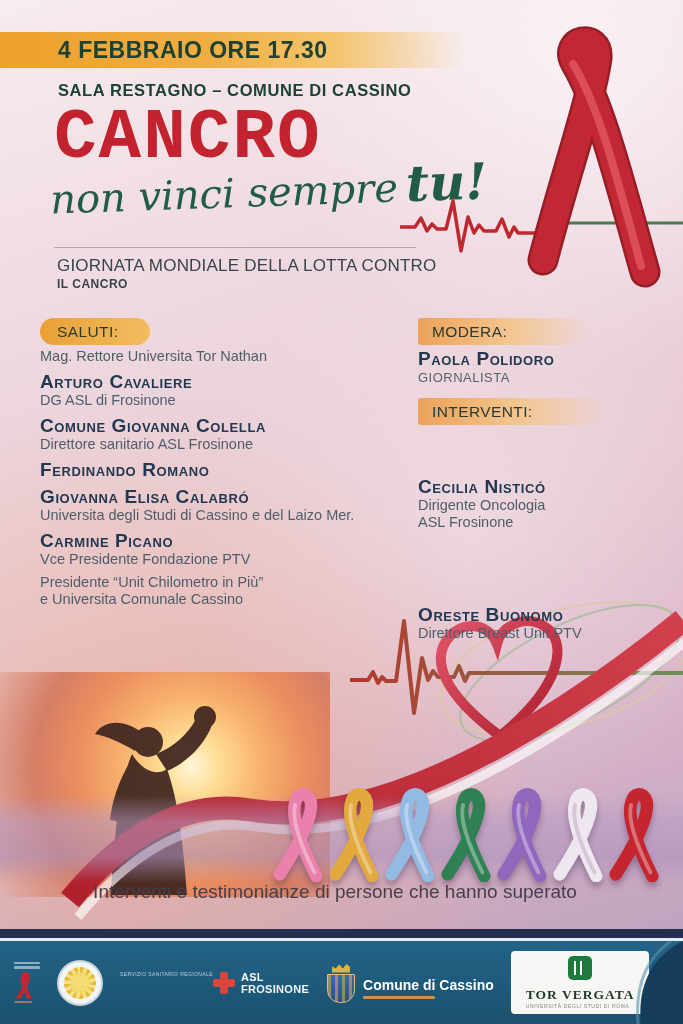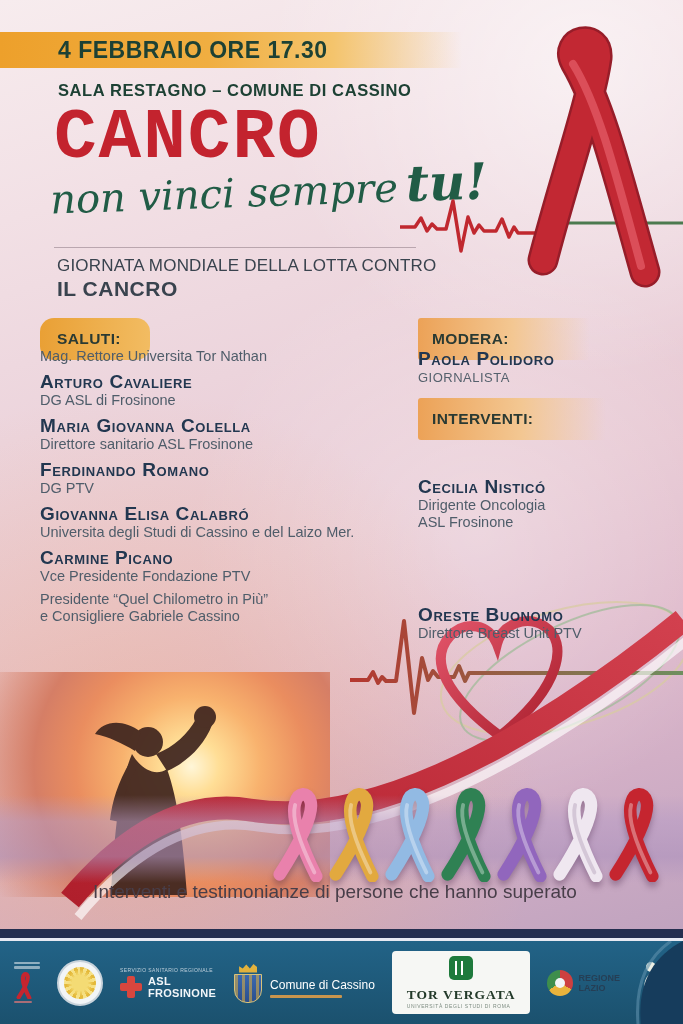--- a/index.html
+++ b/index.html
@@ -18,24 +18,24 @@
     padding-left:58px;box-sizing:border-box;
     background:linear-gradient(90deg,#EDA02B 0%,#F0AE41 45%,#F4C46C 72%,rgba(246,206,130,0) 100%);}
   .banner-text{font-size:23px;font-weight:bold;color:#1D4134;letter-spacing:.5px;}
   .venue{left:58px;top:81px;font-size:16.5px;font-weight:bold;color:#1D4134;letter-spacing:.6px;}
   .title{left:54px;top:108px;font-size:71px;line-height:60px;font-weight:800;color:#C3232E;letter-spacing:2px;font-family:Liberation Mono, monospace;}
   .script{left:50px;top:166px;font-family:"DejaVu Serif",serif;font-style:italic;color:#215C46;
     font-size:40px;line-height:46px;transform:rotate(-2deg);white-space:nowrap;}
   .script .accent{font-size:50px;font-weight:bold;margin-left:8px;}
   .divider{left:54px;top:247px;width:362px;height:1px;background:rgba(120,100,110,.45);}
   .event1{left:57px;top:256px;font-size:17px;color:#39434E;letter-spacing:.2px;}
-  .event2{left:57px;top:277px;font-size:21px;font-weight:bold;color:#39434E;letter-spacing:.5px;text-align:center;}
-  
-  .badge{position:absolute;display:flex;align-items:center;font-weight:bold;color:#2A3A33;
-    font-size:15.5px;letter-spacing:.4px;height:42px;box-sizing:border-box;}
+  .event2{left:57px;top:277px;font-size:12px;font-weight:bold;color:#39434E;letter-spacing:.5px;text-align:center;}
+  
+  .badge{position:absolute;display:flex;align-items:center;font-weight:normal;color:#2A3A33;
+    font-size:15.5px;letter-spacing:.4px;height:27px;box-sizing:border-box;}
   .badge-saluti{left:40px;top:318px;width:110px;padding-left:17px;border-radius:14px;
     background:linear-gradient(90deg,#E9A035,#F2BC62);}
   .badge-modera{left:418px;top:318px;width:172px;padding-left:14px;border-radius:3px;
     background:linear-gradient(90deg,#ECA257 0%,#F3C792 55%,rgba(243,199,146,0) 100%);}
   .badge-interventi{left:418px;top:398px;width:188px;padding-left:14px;border-radius:3px;
     background:linear-gradient(90deg,#ECA257 0%,#F3C792 55%,rgba(243,199,146,0) 100%);}
   
   .col-left{left:40px;top:348px;width:350px;z-index:6;}
   .person{margin-bottom:6px;position:relative;z-index:6;}
   .pname{font-variant:small-caps;font-weight:bold;font-size:19px;letter-spacing:.6px;
@@ -66,35 +66,35 @@
     gap:17px;padding:0 14px;box-sizing:border-box;
     background:linear-gradient(180deg,#226387,#1B516E);}
   .footer-corner{position:absolute;right:0;top:0;height:83px;width:72px;}
   .logo-qcp{display:flex;flex-direction:column;gap:2px;width:48px;}
   .qcp-bar{height:2.5px;width:26px;background:rgba(255,255,255,.5);border-radius:1px;}
   .logo-sun{width:46px;height:46px;border-radius:50%;background:#F2F5F7;border:2px solid #C9D3DB;
     display:flex;align-items:center;justify-content:center;box-sizing:border-box;flex:none;}
   .sun-core{width:32px;height:32px;border-radius:50%;
     background:radial-gradient(circle,#F4DB74 0 34%, rgba(244,219,116,0) 60%),
       repeating-conic-gradient(#E4B93A 0deg 14deg, #F6E188 14deg 28deg);}
-  .logo-asl{display:flex;flex-direction:column;}
+  .logo-asl{display:flex;flex-direction:row;}
   .asl-top{font-size:5px;color:#BFD0DC;letter-spacing:.4px;margin-bottom:2px;white-space:nowrap;}
   .asl-row{display:flex;align-items:center;gap:6px;}
   .cross{position:relative;width:22px;height:22px;flex:none;}
   .cross .c1{position:absolute;left:0;top:7px;width:22px;height:8px;background:#D8463E;border-radius:2px;}
   .cross .c2{position:absolute;left:7px;top:0;width:8px;height:22px;background:#D8463E;border-radius:2px;}
   .asl-text{font-size:11px;font-weight:bold;color:#F2F6F9;line-height:12px;letter-spacing:.3px;}
   .logo-comune{display:flex;align-items:center;gap:7px;}
   .crest{width:30px;height:38px;flex:none;}
   .crown{width:18px;height:9px;margin:0 auto;background:#E3B23C;
     clip-path:polygon(0 100%,0 30%,20% 55%,40% 10%,60% 55%,80% 5%,100% 40%,100% 100%);}
   .shield{width:26px;height:27px;margin:1px auto 0;border:1px solid #D8C27A;border-radius:0 0 13px 13px;
     background:repeating-linear-gradient(90deg, rgba(227,178,60,.55) 0 3px, rgba(227,178,60,0) 3px 7px),
       linear-gradient(180deg,#3B69B0,#2A4E8C);}
-  .comune-main{font-size:12px;font-weight:normal;color:#FFFFFF;white-space:nowrap;margin-top:10px;}
+  .comune-main{font-size:14px;font-weight:bold;color:#FFFFFF;white-space:nowrap;margin-top:10px;}
   .comune-sub{height:3px;width:72px;background:rgba(231,160,70,.85);margin-top:3px;border-radius:1px;}
   .logo-tv{background:#F6F7F4;border-radius:4px;padding:5px 15px;display:flex;align-items:center;gap:7px;flex-direction:column;}
   .tv-icon{width:24px;height:24px;background:#1E7A3C;border-radius:5px;position:relative;flex:none;}
   .tv-bars{position:absolute;left:6px;top:5px;right:6px;bottom:5px;
     background:repeating-linear-gradient(90deg,#FFFFFF 0 2.5px, rgba(255,255,255,0) 2.5px 6px);}
   .tv-main{font-family:"Liberation Serif",serif;font-size:13.5px;font-weight:bold;color:#233A2A;
     letter-spacing:1px;white-space:nowrap;}
   .tv-sub{font-size:5px;color:#7C8B80;letter-spacing:.6px;white-space:nowrap;}
   .logo-rl{display:flex;align-items:center;gap:5px;}
   .rl-emblem{width:26px;height:26px;border-radius:50%;position:relative;flex:none;
@@ -138,38 +138,37 @@
 
   <div class="abs col-left">
     <div class="person">
       <div class="prole">Mag. Rettore Universita Tor Nathan</div>
     </div>
     <div class="person">
       <div class="pname">Arturo Cavaliere</div>
       <div class="prole">DG ASL di Frosinone</div>
     </div>
     <div class="person">
-      <div class="pname">Maria Giovanna Colella</div>
+      <div class="pname">Comune Giovanna Colella</div>
       <div class="prole">Direttore sanitario ASL Frosinone</div>
     </div>
     <div class="person">
       <div class="pname">Ferdinando Romano</div>
-      <div class="prole">DG PTV</div>
     </div>
     <div class="person">
       <div class="pname">Giovanna Elisa Calabró</div>
       <div class="prole">Universita degli Studi di Cassino e del Laizo Mer.</div>
     </div>
     <div class="person">
       <div class="pname">Carmine Picano</div>
       <div class="prole">Vce Presidente Fondazione PTV</div>
     </div>
     <div class="person">
-      <div class="prole">Presidente “Quel Chilometro in Più”</div>
-      <div class="prole">e Consigliere Gabriele Cassino</div>
+      <div class="prole">Presidente “Unit Chilometro in Più”</div>
+      <div class="prole">e Universita Comunale Cassino</div>
     </div>
   </div>
 
   <div class="abs person p-paola">
     <div class="pname">Paola Polidoro</div>
     <div class="prole-caps">GIORNALISTA</div>
   </div>
   <div class="abs person p-cecilia">
     <div class="pname">Cecilia Nisticó</div>
     <div class="prole">Dirigente Oncologia</div>

